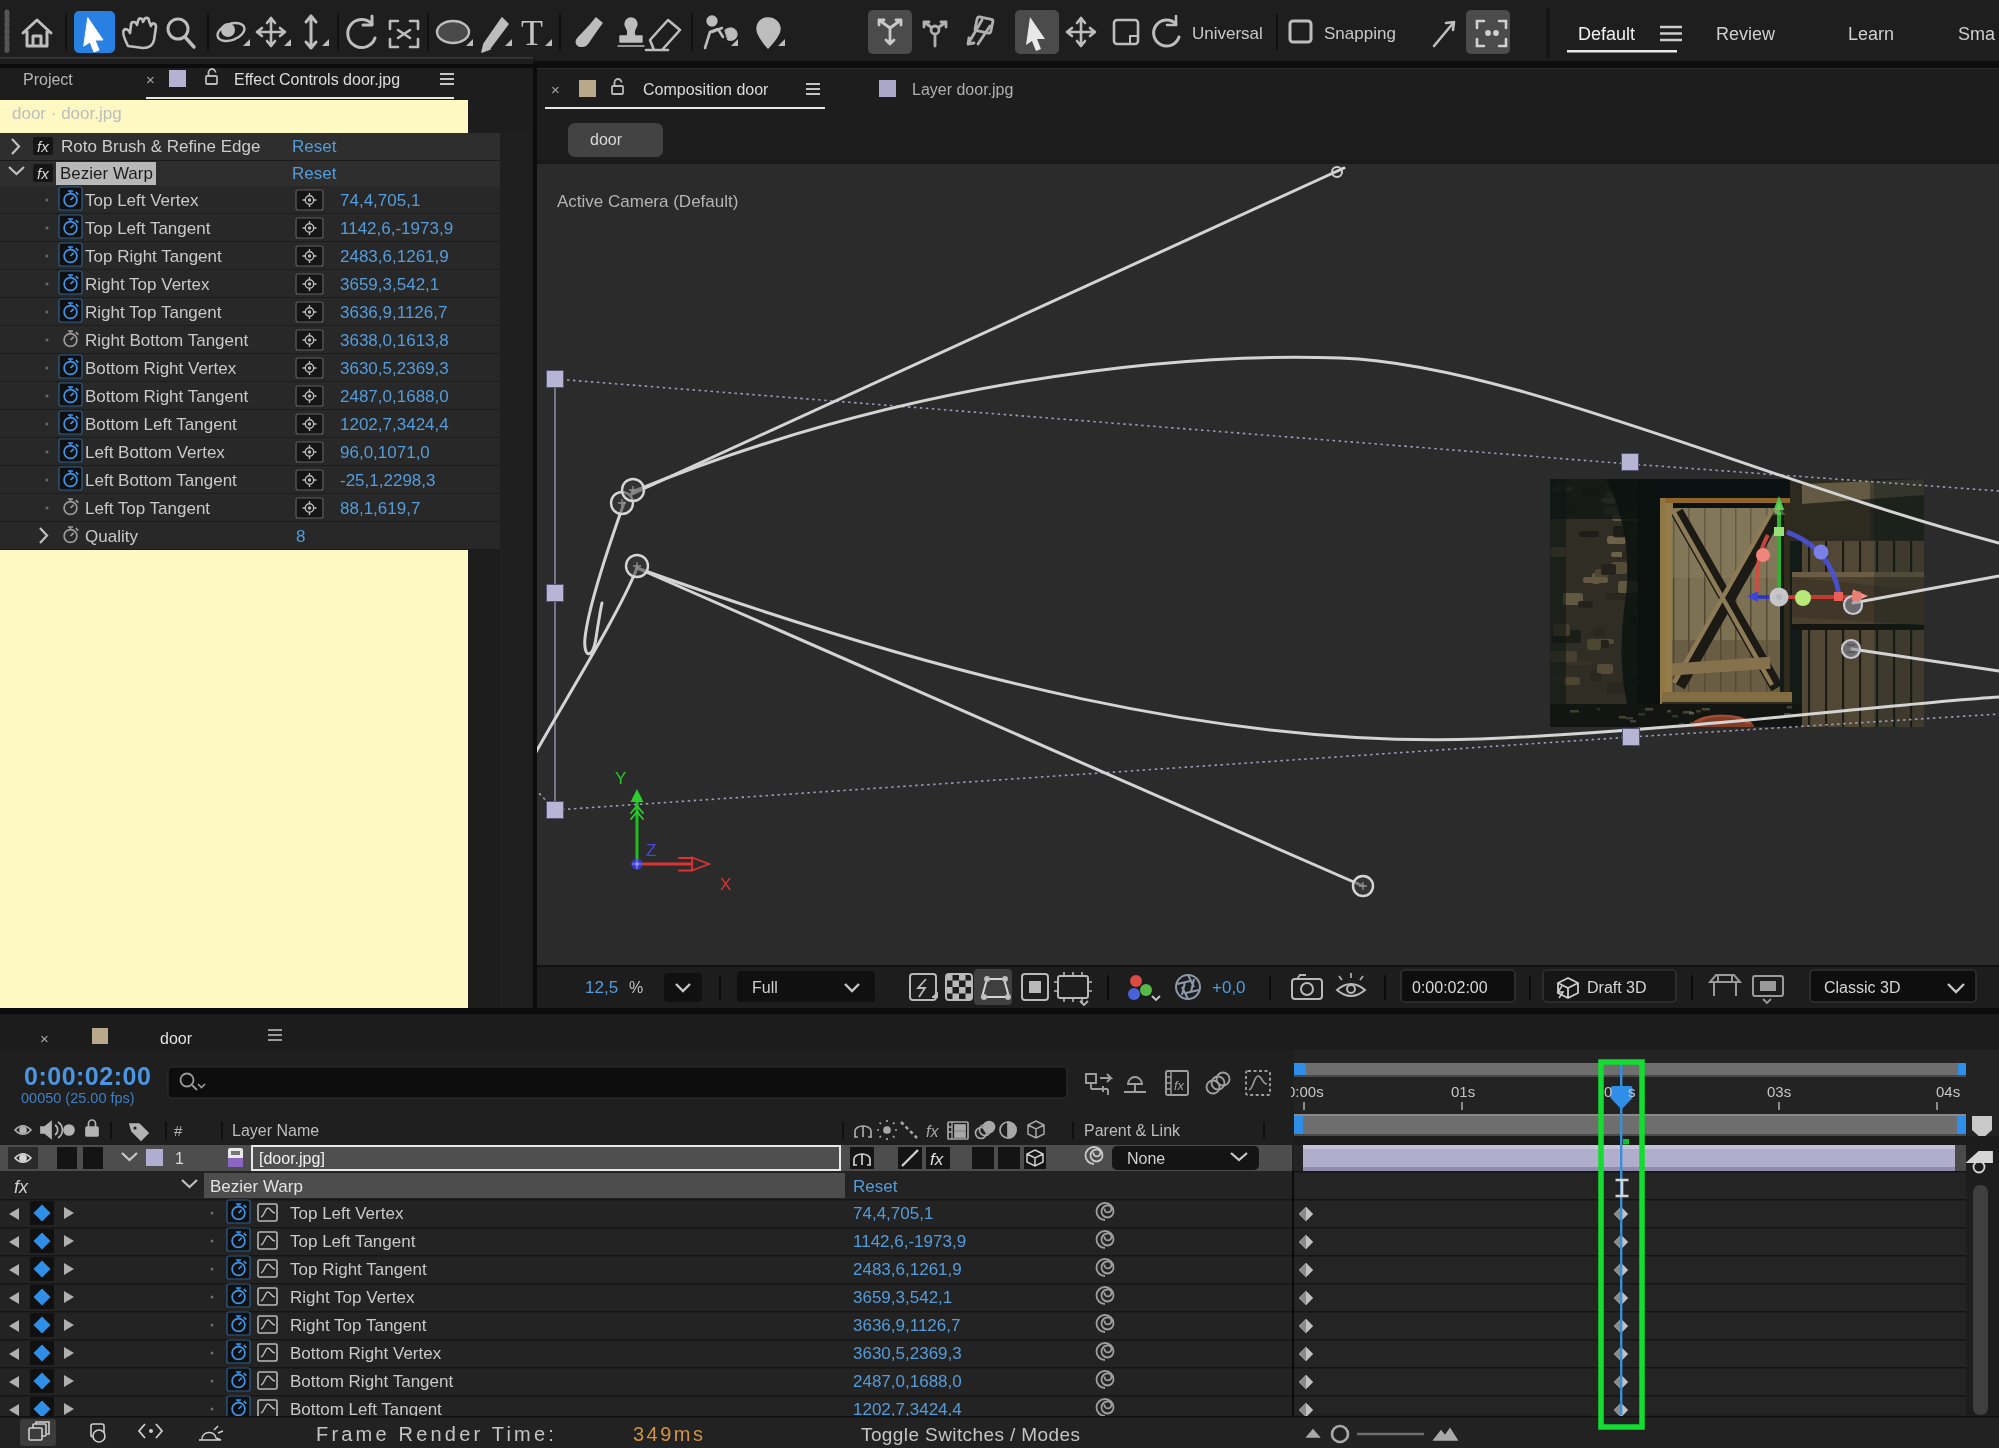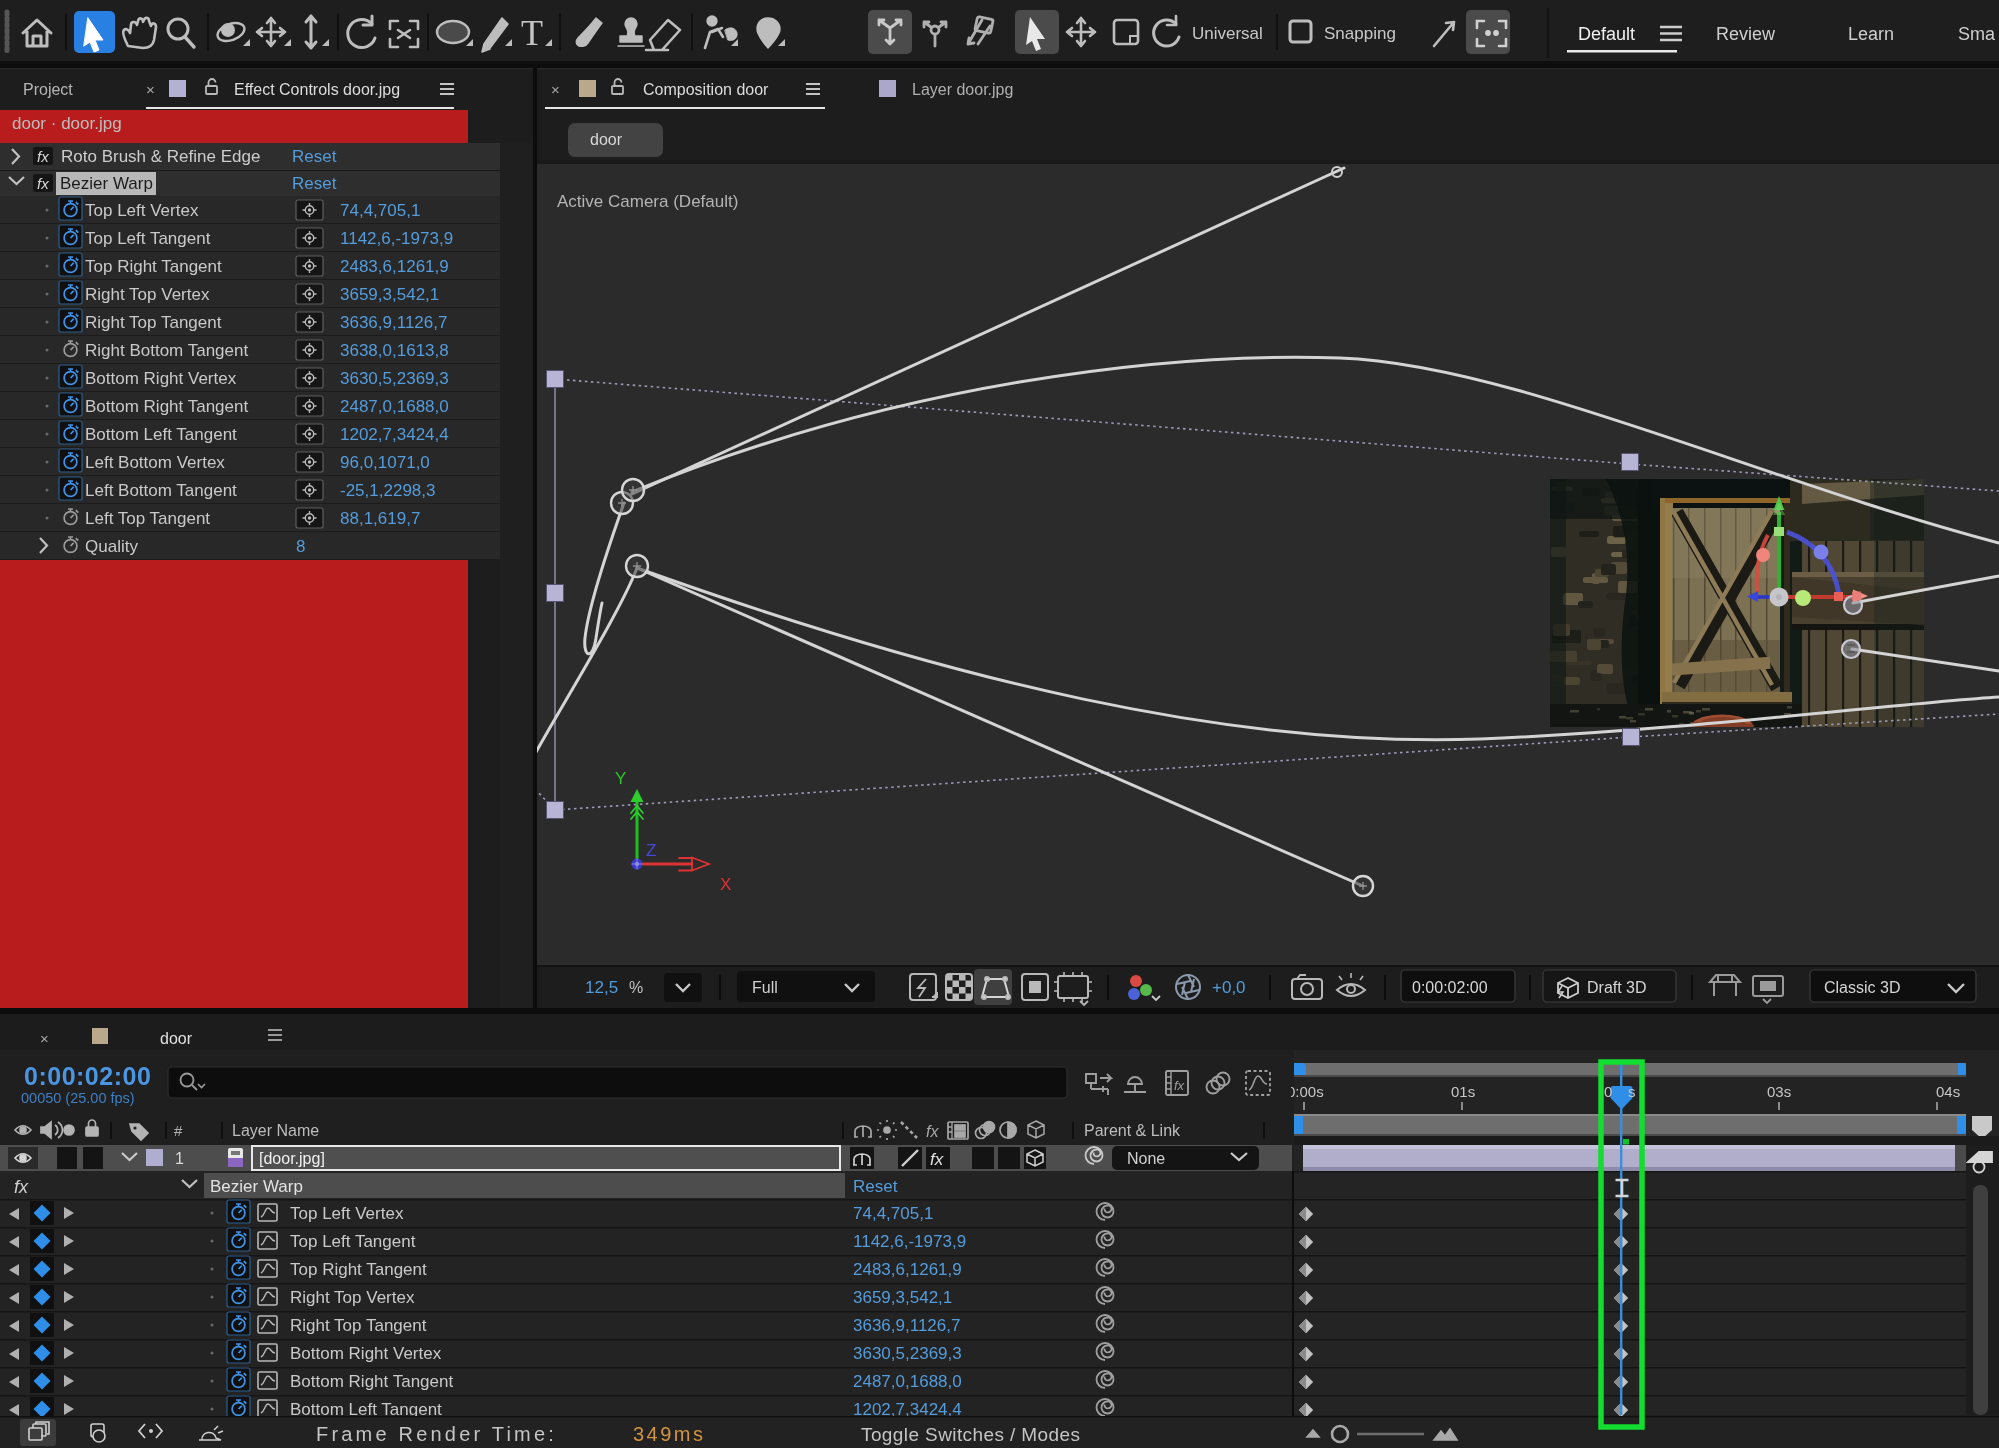--- a/index.html
+++ b/index.html
@@ -116,21 +116,21 @@
     <rect x="1567" y="50" width="110" height="2.5" fill="#e9e9e9"></rect>
     <g stroke="#cccccc" stroke-width="2.4">
         <path d="M1660 27 h22 M1660 33.5 h22 M1660 40 h22"></path>
       </g>
     <text x="1716" y="40" font-size="18" fill="#cfcfcf">Review</text>
     <text x="1848" y="40" font-size="18" fill="#cfcfcf">Learn</text>
     <text x="1958" y="40" font-size="18" fill="#cfcfcf">Sma</text>
   </svg>
 </div>
 
-<div id="leftpanel" class="abs" style="left:0;top:67px;width:468px;height:953px;background:#b91c1c;">
+<div id="leftpanel" class="abs" style="left:0;top:57px;width:468px;height:953px;background:#fef9c3;">
 <svg class="abs" style="left:0;top:0" width="533" height="953" viewBox="0 0 533 953">
 <rect x="0" y="0" width="533" height="43" fill="#1d1d1d"></rect>
 <rect x="0" y="0" width="533" height="1.5" fill="#3a3a3a"></rect>
 <text x="23" y="28" font-size="16" fill="#b5b5b5">Project</text>
 <text x="146" y="28" font-size="15" fill="#a8a8a8">×</text>
 <rect x="169" y="13" width="17" height="17" fill="#b4b2d3"></rect>
 <g stroke="#b9b9b9" fill="none" stroke-width="1.8">
         <rect x="206" y="19" width="11" height="8" rx="1"></rect>
         <path d="M208.5 19 v-3.5 a3.5 3.5 0 0 1 7 0"></path>
       </g>

